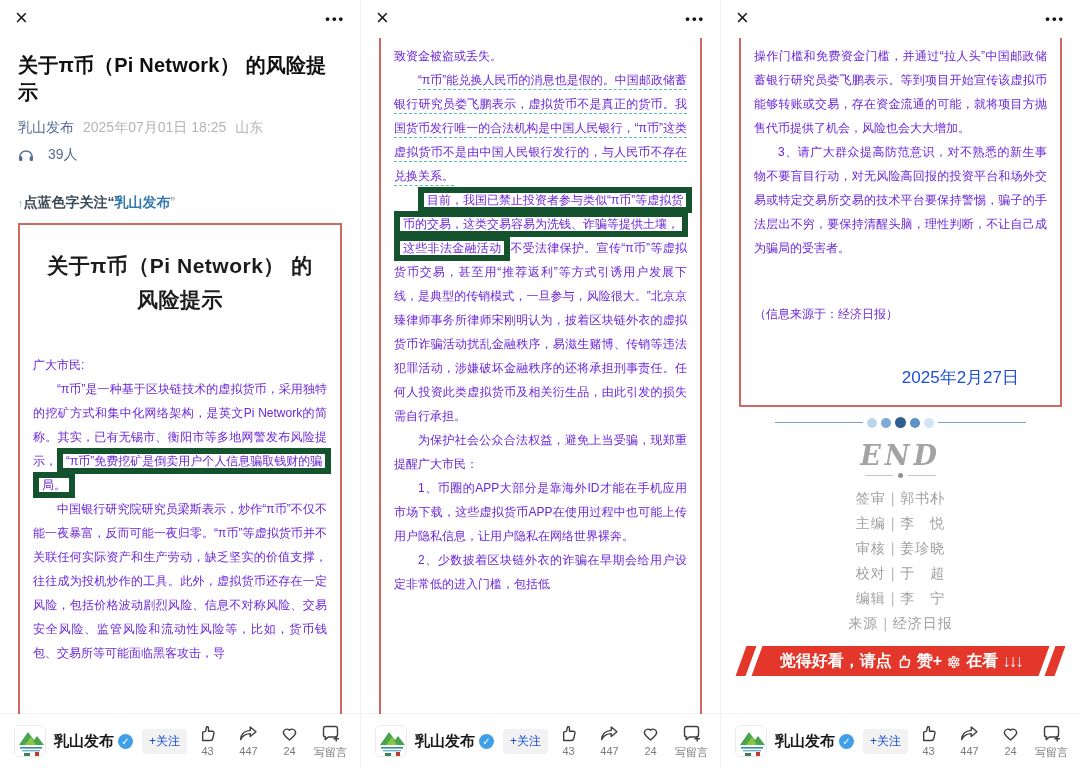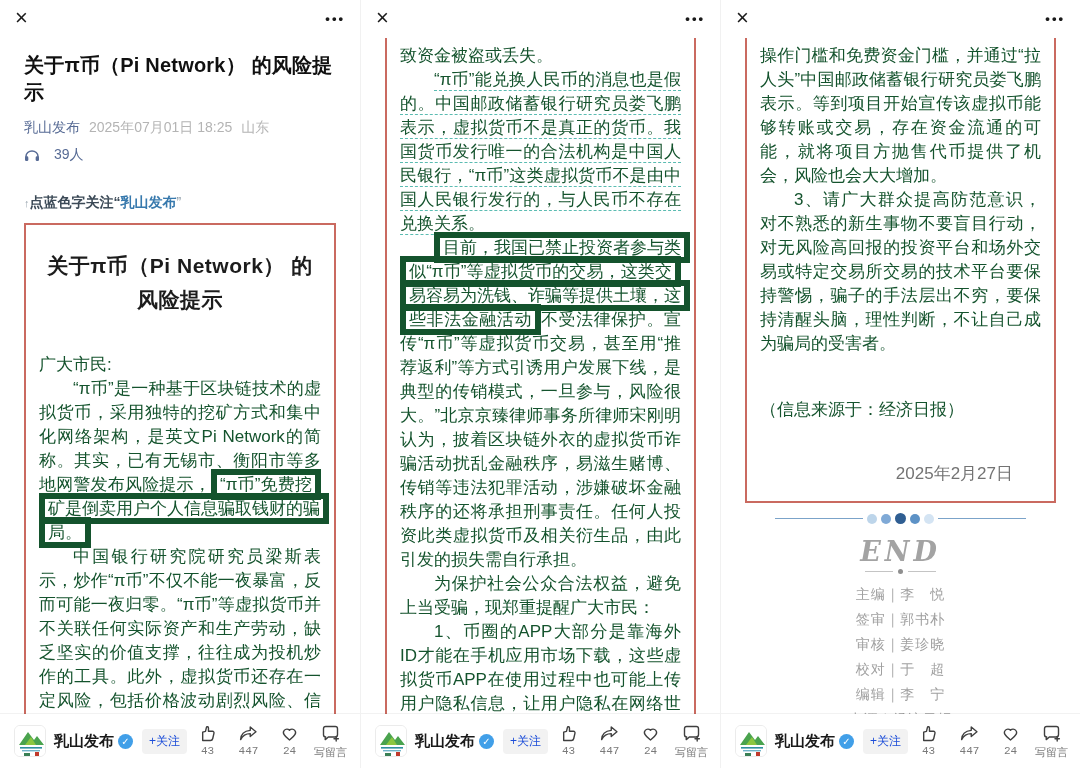--- a/index.html
+++ b/index.html
@@ -6,48 +6,48 @@
   html,body { width:1080px; height:768px; overflow:hidden; background:#fff;
     font-family:"Liberation Sans","DejaVu Sans",sans-serif; }
   .screen { width:1080px; height:768px; display:flex; background:#fff; }
   .panel { width:360px; height:768px; display:flex; flex-direction:column; background:#fff; overflow:hidden; }
   .panel + .panel { border-left:1px solid #f1f1f1; }
 
   .panel-header { height:36px; flex:0 0 36px; display:flex; justify-content:space-between; align-items:center; padding:0 15px; }
   .close-x { font-size:22px; color:#1a1a1a; line-height:1; cursor:pointer; }
   .more-dots { font-size:13px; font-weight:bold; color:#1a1a1a; letter-spacing:2px; cursor:pointer; }
 
-  .panel-body { flex:1 1 auto; overflow:hidden; position:relative; padding:0 24px; }
+  .panel-body { flex:1 1 auto; overflow:hidden; position:relative; padding:0 18px; }
 
   
   .art-title { margin-top:16px; font-size:20px; font-weight:700; color:#101010; line-height:1.35; letter-spacing:0.2px; }
   .byline { margin-top:13px; font-size:14px; display:flex; align-items:center; gap:9px; white-space:nowrap; }
   .byline .author { color:#576b95; }
   .byline .date, .byline .loc { color:#b4b4b4; }
   .listen { margin-top:9px; display:flex; align-items:center; gap:14px; font-size:14px; color:#576b95; }
   .hint { margin-top:30px; font-size:14px; color:#3c4a57; font-weight:600; }
   .hint .arrow { color:#9aa6b0; font-size:11px; font-weight:400; }
   .hint .q { color:#8a9aa6; font-weight:400; }
   .hint .hint-link { color:#3779ad; font-weight:700; }
 
   
   .redbox { border:2px solid #ca6a60; padding:20px 13px 0 13px; }
   .redbox.left-box { margin-top:11px; height:600px; border-bottom:none; }
   .redbox.mid-box { margin:2px 0 0 0; height:100%; border-top:none; border-bottom:none; padding-top:6px; }
   .redbox.right-box { margin-top:2px; border-top:none; padding-top:6px; padding-bottom:16px; }
 
   .box-title { font-size:21px; font-weight:700; color:#1c1c1c; text-align:center; line-height:34px; margin:4px 6px 36px 6px; letter-spacing:0.5px; }
 
-  .art p { font-size:17px; line-height:24px; color:#14532d; text-align:justify; }
+  .art p { font-size:12px; line-height:24px; color:#6d28d9; text-align:justify; }
   .art p.ind { text-indent:2em; }
   .hl { border:6px solid #14532d; padding:0 3px; -webkit-box-decoration-break:clone; box-decoration-break:clone; }
   .dashed-u { text-decoration:underline; text-decoration-style:dashed; text-decoration-color:#5bbcb2; text-decoration-thickness:1px; text-underline-offset:5px; }
 
   .src-note { margin-top:42px; font-size:16px; color:#3d3d3d; }
-  .art-date { margin-top:40px; font-size:17px; color:#737373; text-align:right; padding-right:28px; }
+  .art-date { margin-top:40px; font-size:17px; color:#1d4ed8; text-align:right; padding-right:28px; }
 
   
   .dots-div { margin-top:10px; display:flex; align-items:center; justify-content:center; gap:4px; }
   .dots-div .rule { height:1px; width:88px; background:#7ba3c9; }
   .dot { width:10px; height:10px; border-radius:50%; }
 
   .end-wrap { text-align:center; margin-top:12px;font-weight:bold; }
   .end-word { font-family:"DejaVu Serif","Liberation Serif",serif; font-style:italic; font-size:27px; color:#a3a3a3; letter-spacing:4px; }
   .end-sub { display:flex; align-items:center; justify-content:center; gap:5px; margin-top:2px; }
   .end-sub .l { width:28px; height:1px; background:#c4c4c4; }
@@ -64,21 +64,21 @@
   .banner .arrows { font-size:17px; font-weight:900; letter-spacing:-2px; }
 
   
   .panel-footer { height:54px; flex:0 0 54px; background:#fff; display:flex; align-items:center; padding:0 12px 0 14px; box-shadow:0 -1px 0 rgba(0,0,0,0.05); position:relative; z-index:2; }
   .avatar { width:32px; height:32px; border-radius:6px; border:1px solid #ebebeb; overflow:hidden; flex:0 0 32px; background:#fff; }
   .acc-name { margin-left:8px; font-size:15px; font-weight:700; color:#1a1a1a; white-space:nowrap; }
   .badge { margin-left:4px; width:15px; height:15px; border-radius:50%; background:#419fe8; color:#fff; font-size:10px; display:flex; align-items:center; justify-content:center; flex:0 0 15px; }
   .follow-pill { margin-left:9px; font-size:12px; color:#1d4ed8; background:#f2f2f2; border-radius:4px; padding:4px 7px; white-space:nowrap; cursor:pointer; }
   .f-actions { margin-left:auto; display:flex; }
   .fa { width:41px; display:flex; flex-direction:column; align-items:center; cursor:pointer; }
-  .fa .lbl { font-size:11px; color:#7a7a7a; margin-top:1px; white-space:nowrap;font-family:Liberation Mono, monospace; }
+  .fa .lbl { font-size:11px; color:#7a7a7a; margin-top:1px; white-space:nowrap; }
   .fa svg { display:block; }
 </style>
 </head>
 <body>
 
 <div class="screen">
 
   <div class="panel">
     <div class="panel-header">
       <span class="close-x">×</span>
@@ -240,22 +240,22 @@
       <div class="end-wrap">
         <div class="end-word">END</div>
         <div class="end-sub">
             <span class="l"></span>
             <span class="d"></span>
             <span class="l"></span>
           </div>
       </div>
 
       <div class="credits">
+        <div>签审｜郭书朴</div>
         <div>主编｜李　悦</div>
-        <div>签审｜郭书朴</div>
         <div>审核｜姜珍晓</div>
         <div>校对｜于　超</div>
         <div>编辑｜李　宁</div>
         <div>来源｜经济日报</div>
       </div>
 
       <div class="banner">
         <div class="cap"></div>
         <div class="main">
           <div class="inner">

